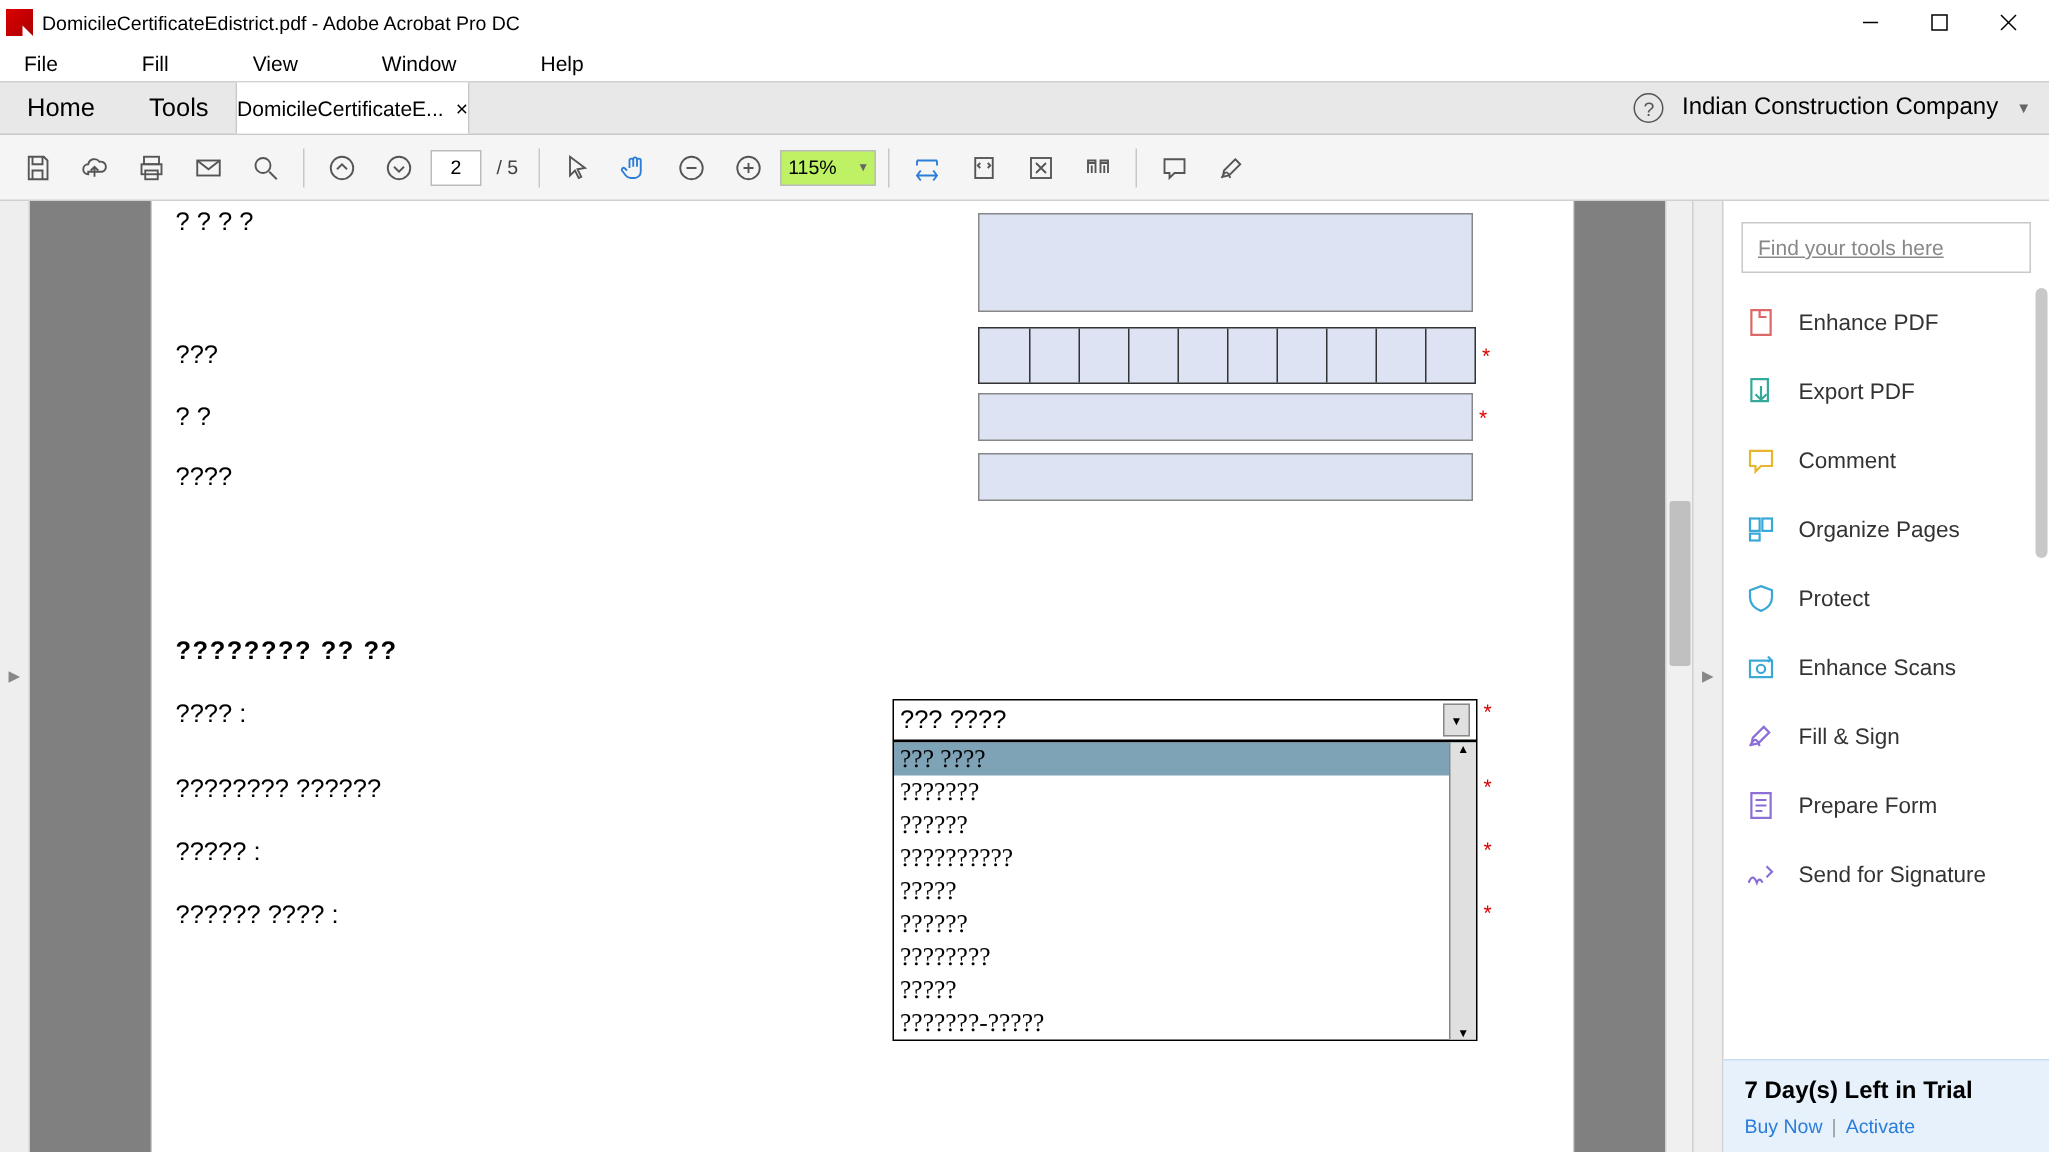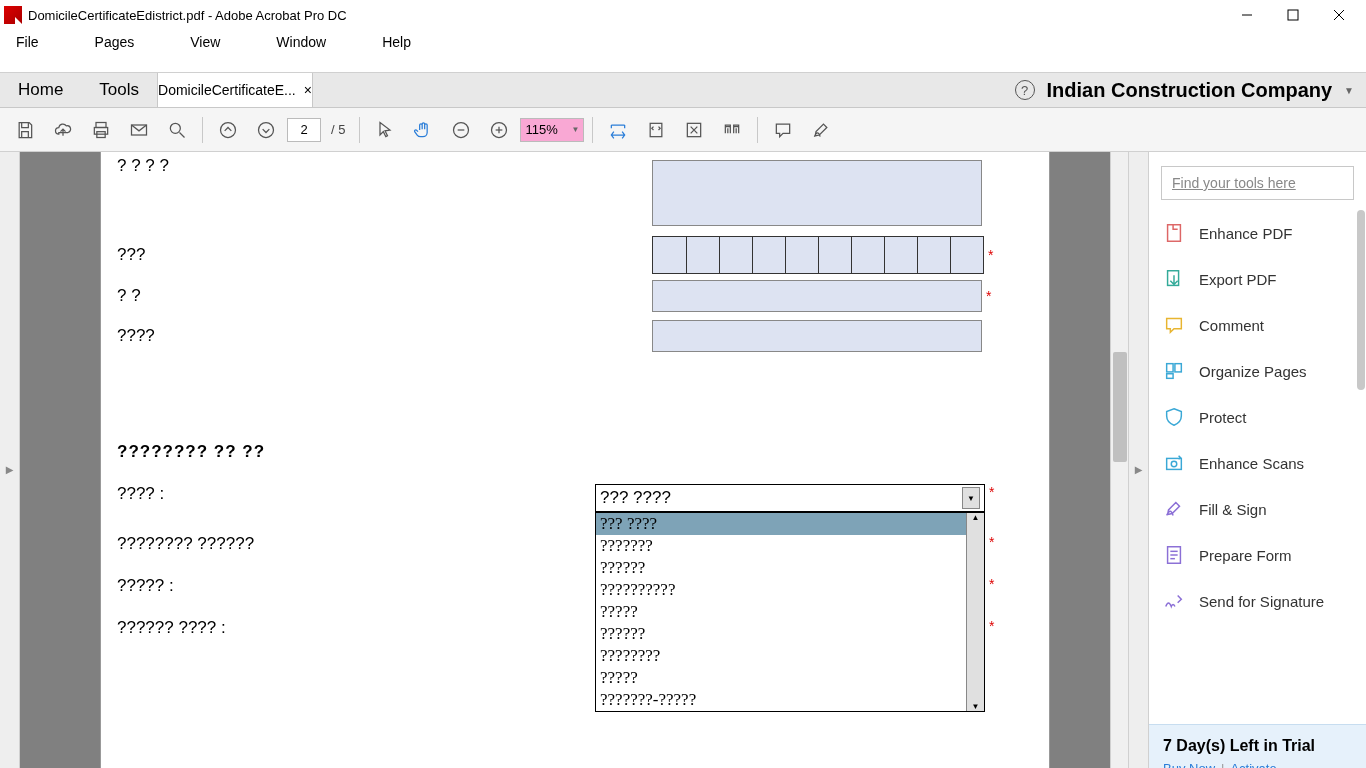--- a/index.html
+++ b/index.html
@@ -12,38 +12,38 @@
 .titlebar .title-text { font-size: 13px; }
 .titlebar .win-controls { margin-left: auto; display: flex; }
 .titlebar .win-btn { width: 46px; height: 30px; display: flex; align-items: center; justify-content: center; font-size: 14px; }
 .titlebar .win-btn svg { width: 12px; height: 12px; stroke: #000; fill: none; stroke-width: 1; }
 
 
 .menubar { height: 24px; display: flex; align-items: center; padding: 0 6px; font-size: 14px; gap: 36px; }
 .menubar .menu-item { padding: 2px 10px; }
 
 
-.tabbar { height: 36px; background: #e8e8e8; border-top: 1px solid #d0d0d0; border-bottom: 1px solid #c8c8c8; display: flex; align-items: stretch; margin-top: 18px; }
+.tabbar { height: 36px; background: #e8e8e8; border-top: 1px solid #d0d0d0; border-bottom: 1px solid #c8c8c8; display: flex; align-items: stretch; }
 .tabbar .tab-pri { padding: 0 18px; display: flex; align-items: center; font-size: 17px; }
 .tabbar .doc-tab { background: #fff; border-left: 1px solid #c8c8c8; border-right: 1px solid #c8c8c8; padding: 0 0; display: flex; align-items: center; gap: 8px; font-size: 14px; }
 .tabbar .doc-tab .close { font-size: 14px; }
 .tabbar .right-info { margin-left: auto; display: flex; align-items: center; padding: 0 12px; gap: 12px; }
 .tabbar .right-info .help-icon { width: 20px; height: 20px; border: 1.5px solid #555; border-radius: 50%; display: flex; align-items: center; justify-content: center; font-size: 13px; color: #555; }
-.tabbar .right-info .company { font-size: 20px; font-weight: 700; }
+.tabbar .right-info .company { font-size: 16px; font-weight: 400; }
 .tabbar .right-info .chevron { font-size: 10px; color: #666; }
 
 
 .toolbar { height: 44px; background: #f5f5f5; border-bottom: 1px solid #d0d0d0; display: flex; align-items: center; padding: 0 8px; gap: 4px; }
 .toolbar .tbtn { width: 34px; height: 34px; display: flex; align-items: center; justify-content: center; }
 .toolbar .tbtn svg { width: 20px; height: 20px; stroke: #555; fill: none; stroke-width: 1.5; }
 .toolbar .tbtn.active svg { stroke: #2a7dd8; }
 .toolbar .sep { width: 1px; height: 26px; background: #c8c8c8; margin: 0 4px; }
 .toolbar .page-input { width: 34px; height: 24px; border: 1px solid #bbb; text-align: center; font-size: 13px; }
 .toolbar .page-total { padding: 0 6px; color: #444; font-size: 13px; }
-.toolbar .zoom-select { width: 64px; height: 24px; border: 1px solid #bbb; font-size: 13px; padding: 0 4px; background: #f9a8d4; display: flex; align-items: center; justify-content: space-between; }
+.toolbar .zoom-select { width: 64px; height: 24px; border: 1px solid #bbb; font-size: 13px; padding: 0 4px; background: #bef264; display: flex; align-items: center; justify-content: space-between; }
 .toolbar .zoom-select .caret { font-size: 8px; color: #666; }
 .toolbar .tbtn.accent svg { stroke: #2a7dd8; }
 
 
 .main { display: flex; height: 634px; }
 .left-fly { width: 20px; background: #eee; border-right: 1px solid #d0d0d0; display: flex; align-items: center; justify-content: center; font-size: 10px; color: #888; }
 .page-area { flex: 1; background: #808080; position: relative; overflow: hidden; }
 .page { position: absolute; top: 0; left: 80px; width: 950px; min-height: 100%; background: #fff; border-left: 1px solid #999; border-right: 1px solid #999; padding: 4px 16px; font-family: "Comic Sans MS", cursive; font-size: 17px; }
 .page .row { display: flex; align-items: center; margin-bottom: 6px; }
 .page .lab { width: 535px; padding-left: 0; }
@@ -102,21 +102,21 @@
         <svg viewBox="0 0 12 12">
           <line x1="1" y1="1" x2="11" y2="11"></line>
           <line x1="11" y1="1" x2="1" y2="11"></line>
         </svg>
       </div>
   </div>
 </div>
 
 <div class="menubar">
   <div class="menu-item">File</div>
-  <div class="menu-item">Pages</div>
+  <div class="menu-item">Fill</div>
   <div class="menu-item">View</div>
   <div class="menu-item">Window</div>
   <div class="menu-item">Help</div>
 </div>
 
 <div class="tabbar">
   <div class="tab-pri">Home</div>
   <div class="tab-pri">Tools</div>
   <div class="doc-tab">
     <span>DomicileCertificateE...</span>

